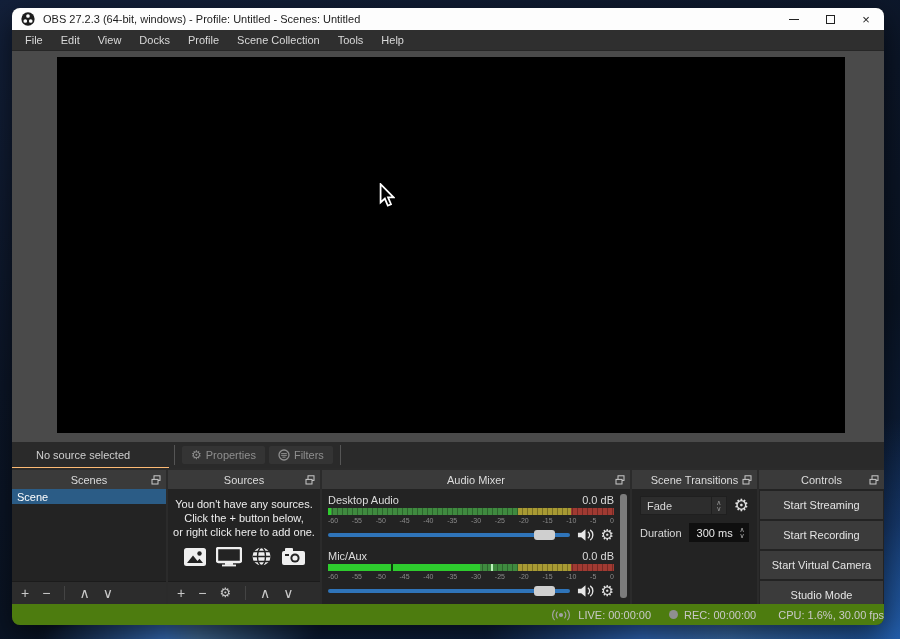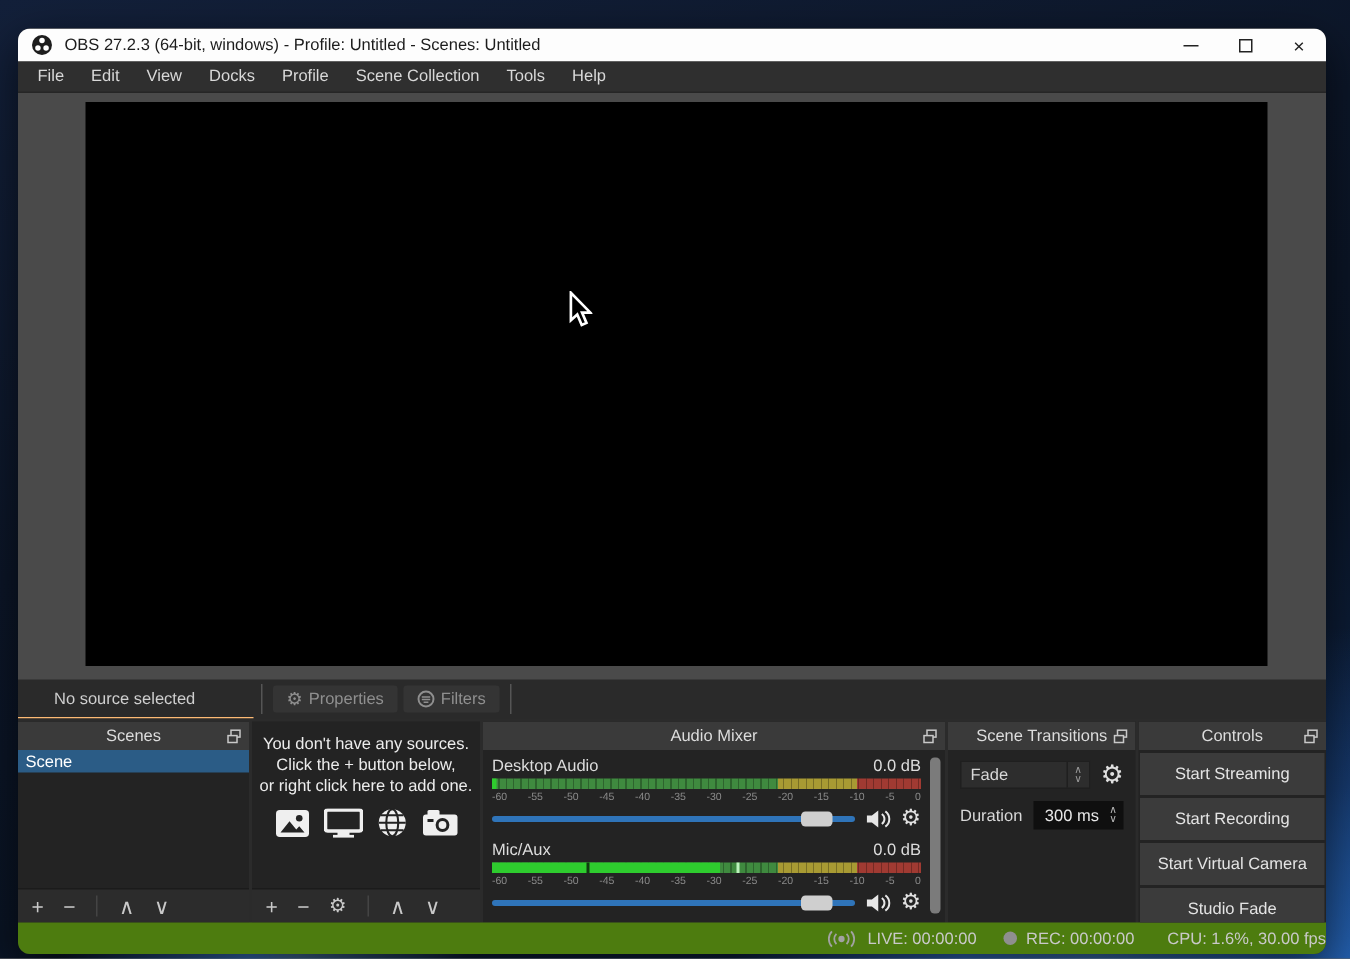--- a/index.html
+++ b/index.html
@@ -15,21 +15,21 @@
     background:linear-gradient(100deg,transparent 5%,rgba(70,140,235,.75) 45%,rgba(120,190,255,.5) 55%,transparent 95%);
     transform:rotate(-16deg); filter:blur(3px); }
   .streak.s2 { left:470px; bottom:-40px; width:430px; height:100px;
     background:linear-gradient(100deg,transparent 5%,rgba(60,130,230,.7) 40%,rgba(110,180,255,.45) 60%,transparent 95%);
     transform:rotate(-14deg); filter:blur(3px); }
   .corner-glow { position:absolute; right:0; bottom:0; width:260px; height:220px;
     background:radial-gradient(circle at 100% 100%, rgba(45,120,225,.55) 0%, rgba(45,120,225,0) 65%); pointer-events:none; }
 
   .window { position:absolute; left:12px; top:8px; width:872px; height:617px;
     border-radius:8px; overflow:hidden; display:flex; flex-direction:column;
-    background:#2b2b2b; box-shadow:0 10px 30px rgba(0,0,0,.6);margin-top:11px; }
+    background:#2b2b2b; box-shadow:0 10px 30px rgba(0,0,0,.6); }
 
   
   .titlebar { height:22px; background:#fdfdfd; display:flex; align-items:center; padding-left:9px; flex:0 0 auto; }
   .titlebar .title { font-size:11px; color:#1c1c1c; margin-left:8px; white-space:nowrap; }
   .win-controls { margin-left:auto; display:flex; height:100%; }
   .win-btn { width:36px; height:100%; display:flex; align-items:center; justify-content:center; color:#222; font-size:13px; cursor:default; }
   .min-bar { width:10px; height:1px; background:#222; display:inline-block; }
   .max-box { width:9px; height:9px; border:1px solid #222; display:inline-block; }
 
   
@@ -198,20 +198,27 @@
       <div class="dock-foot">
         <span class="foot-ico">+</span>
         <span class="foot-ico">−</span>
         <span class="foot-sep"></span>
         <span class="foot-ico">∧</span>
         <span class="foot-ico">∨</span>
       </div>
     </div>
 
     <div class="dock sources">
+      <div class="dock-header">
+        <span>Sources</span>
+        <svg class="dock-pop" width="10" height="10" viewBox="0 0 10 10">
+          <rect x="3" y="0.8" width="6" height="4.6" fill="none" stroke="#c9c9c9" stroke-width="1"></rect>
+          <rect x="1" y="4.4" width="6" height="4.6" fill="#3a3a3a" stroke="#c9c9c9" stroke-width="1"></rect>
+        </svg>
+      </div>
       <div class="dock-body sources-empty">
         <div class="empty-line">You don't have any sources.</div>
         <div class="empty-line">Click the + button below,</div>
         <div class="empty-line">or right click here to add one.</div>
         <div class="src-icons">
           <svg width="24" height="20" viewBox="0 0 24 20">
             <rect x="1" y="1" width="22" height="18" rx="2.5" fill="#efefef"></rect>
             <circle cx="16.5" cy="6.5" r="2.2" fill="#232323"></circle>
             <path d="M4 16 L10 8.5 L14.5 14 L16.5 11.8 L20 16 Z" fill="#232323"></path>
           </svg>
@@ -369,21 +376,21 @@
         <span>Controls</span>
         <svg class="dock-pop" width="10" height="10" viewBox="0 0 10 10">
           <rect x="3" y="0.8" width="6" height="4.6" fill="none" stroke="#c9c9c9" stroke-width="1"></rect>
           <rect x="1" y="4.4" width="6" height="4.6" fill="#3a3a3a" stroke="#c9c9c9" stroke-width="1"></rect>
         </svg>
       </div>
       <div class="dock-body ctl-wrap">
         <button class="ctl-btn">Start Streaming</button>
         <button class="ctl-btn">Start Recording</button>
         <button class="ctl-btn">Start Virtual Camera</button>
-        <button class="ctl-btn">Studio Fade</button>
+        <button class="ctl-btn">Studio Mode</button>
         <button class="ctl-btn">Settings</button>
         <button class="ctl-btn">Exit</button>
       </div>
     </div>
 
   </div>
 
   <div class="statusbar">
     <div class="seg">
       <svg width="22" height="12" viewBox="0 0 22 12">

